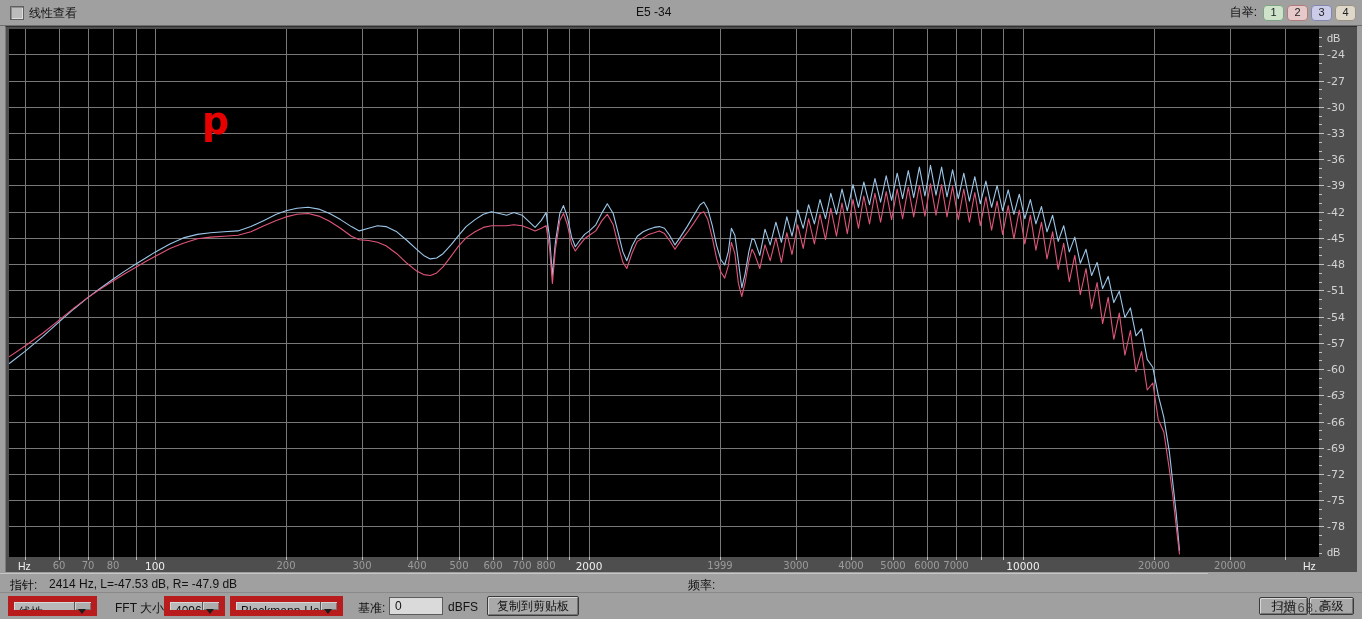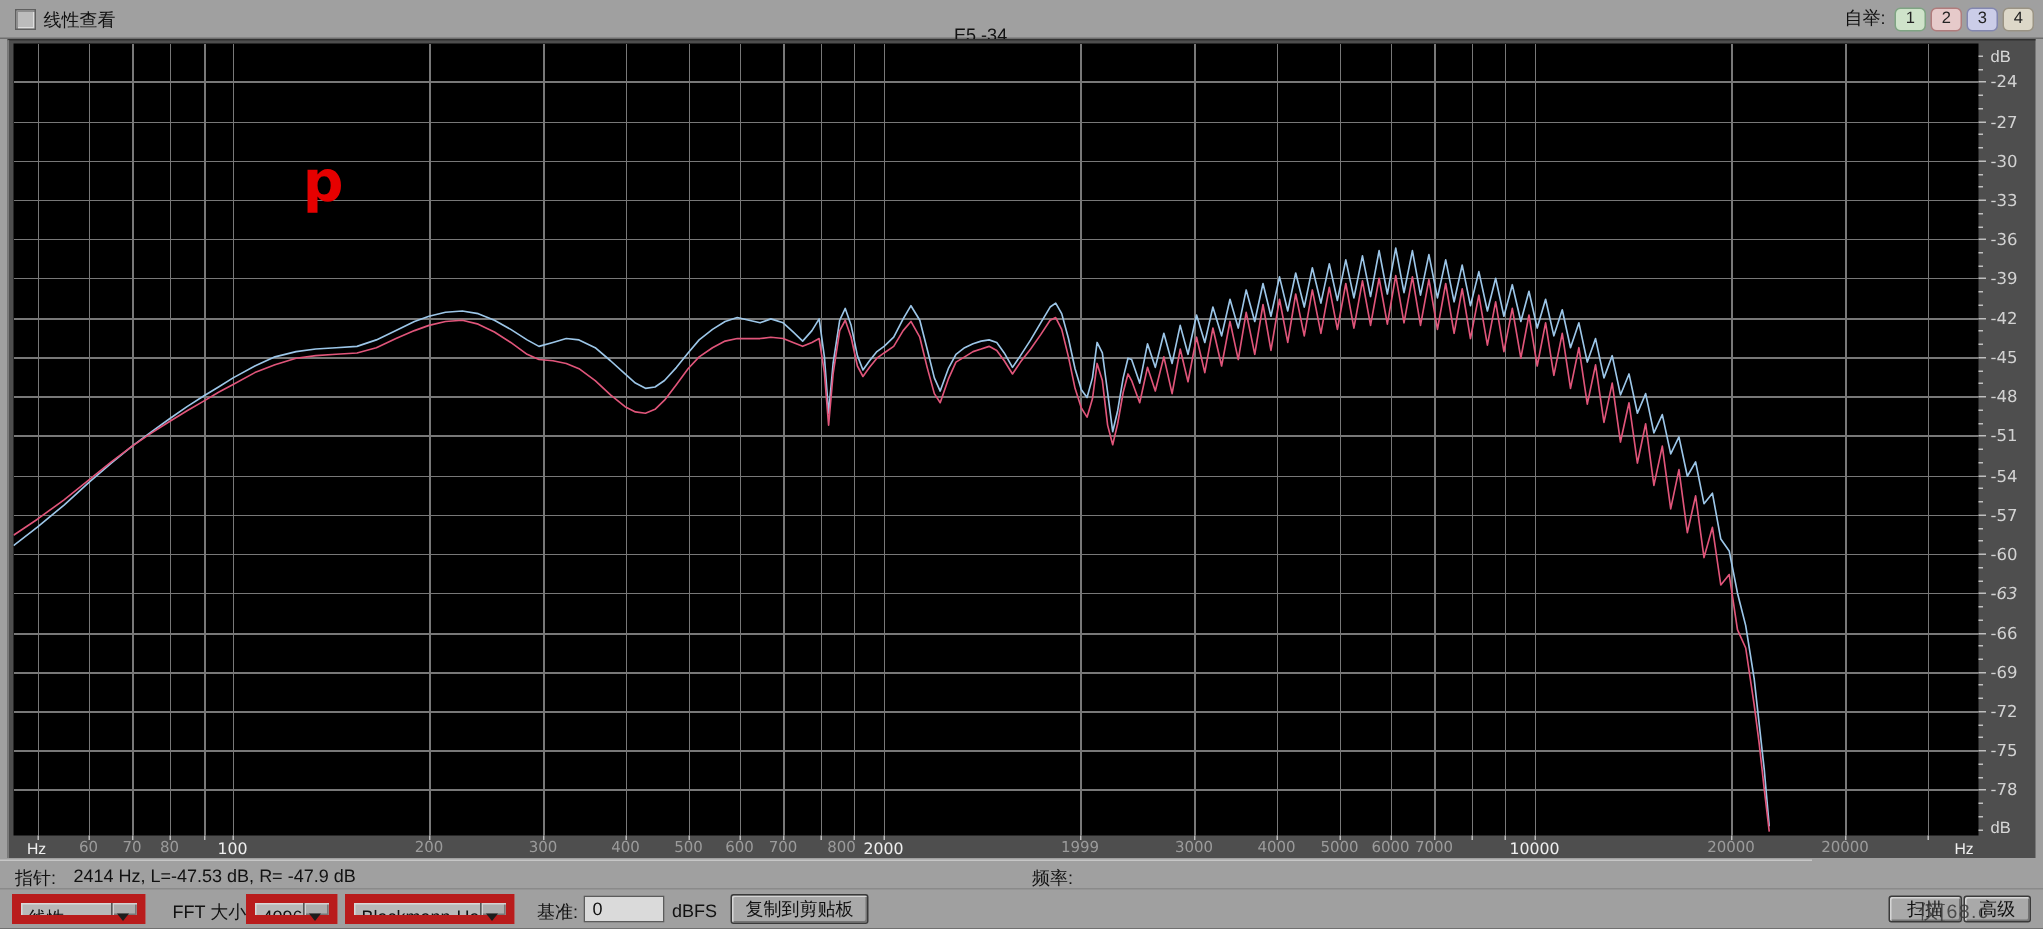--- a/index.html
+++ b/index.html
@@ -5,21 +5,21 @@
   html,body{margin:0;padding:0;background:#666;}
   .window{position:relative;width:1362px;height:619px;background:#a0a0a0;
     font-family:"Liberation Sans","DejaVu Sans",sans-serif;font-size:12px;color:#111;
     overflow:hidden;user-select:none;}
   
   .topbar{position:absolute;left:0;top:0;width:1362px;height:25px;background:#a0a0a0;
     border-bottom:1px solid #6e6e6e;}
   .checkbox{position:absolute;left:10px;top:6px;width:12px;height:12px;background:#bcbcbc;
     border:1px solid #5f5f5f;box-shadow:inset 1px 1px 0 #8e8e8e,inset -1px -1px 0 #dedede;}
   .cb-label{position:absolute;left:29px;top:5px;}
-  .title{position:absolute;left:48%;top:16px;transform:translateX(-50%);}
+  .title{position:absolute;left:48%;top:5px;transform:translateX(-50%);}
   .bootstrap{position:absolute;right:6px;top:4px;display:flex;align-items:center;gap:3px;}
   .bootstrap .bs-label{margin-right:3px;}
   .bs-btn{width:21px;height:16px;border-radius:4px;font-size:11px;line-height:13px;
     text-align:center;padding:0;border:1px solid #888;color:#222;cursor:pointer;
     font-family:"Liberation Sans",sans-serif;}
   
   .panel{position:absolute;left:5px;top:26px;width:1352px;height:546px;background:#4e4e4e;
     border-top:1px solid #303030;border-left:1px solid #7b7b7b;box-sizing:border-box;}
   .plot{position:absolute;left:3px;top:2px;width:1310px;height:528px;background:#000;}
   .plot svg{display:block;width:1310px;height:528px;}
@@ -203,21 +203,21 @@
         <div class="lbl" style="left: 50px;">60</div>
         <div class="lbl" style="left: 79px;">70</div>
         <div class="lbl" style="left: 104px;">80</div>
         <div class="lbl major" style="left: 146px;">100</div>
         <div class="lbl" style="left: 277px;">200</div>
         <div class="lbl" style="left: 353px;">300</div>
         <div class="lbl" style="left: 408px;">400</div>
         <div class="lbl" style="left: 450px;">500</div>
         <div class="lbl" style="left: 484px;">600</div>
         <div class="lbl" style="left: 513px;">700</div>
-        <div class="lbl" style="left: 538px; padding-left: 28px;">800</div>
+        <div class="lbl" style="left: 523px; padding-left: 28px;">800</div>
         <div class="lbl major" style="left: 580px;">2000</div>
         <div class="lbl" style="left: 711px;">1999</div>
         <div class="lbl" style="left: 787px;">3000</div>
         <div class="lbl" style="left: 842px;">4000</div>
         <div class="lbl" style="left: 884px;">5000</div>
         <div class="lbl" style="left: 918px;">6000</div>
         <div class="lbl" style="left: 947px;">7000</div>
         <div class="lbl major" style="left: 1014px;">10000</div>
         <div class="lbl" style="left: 1145px;">20000</div>
         <div class="lbl" style="left: 1221px;">20000</div>

